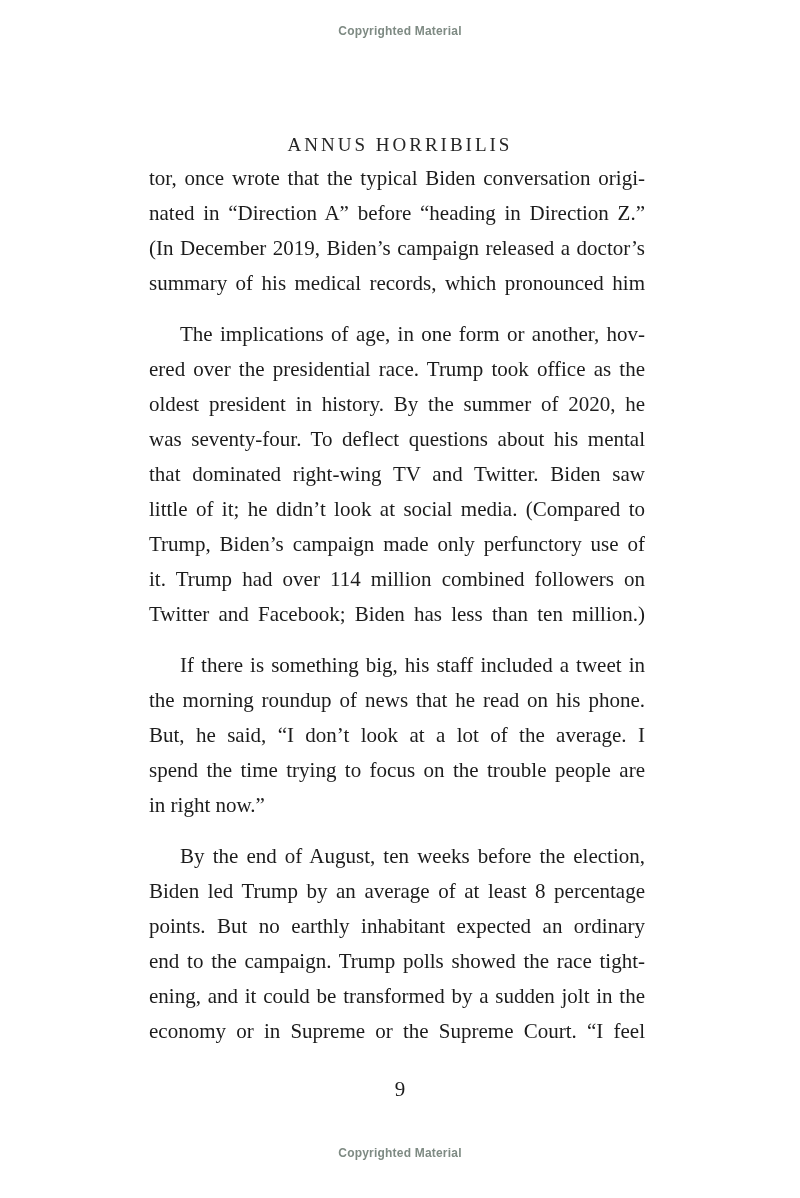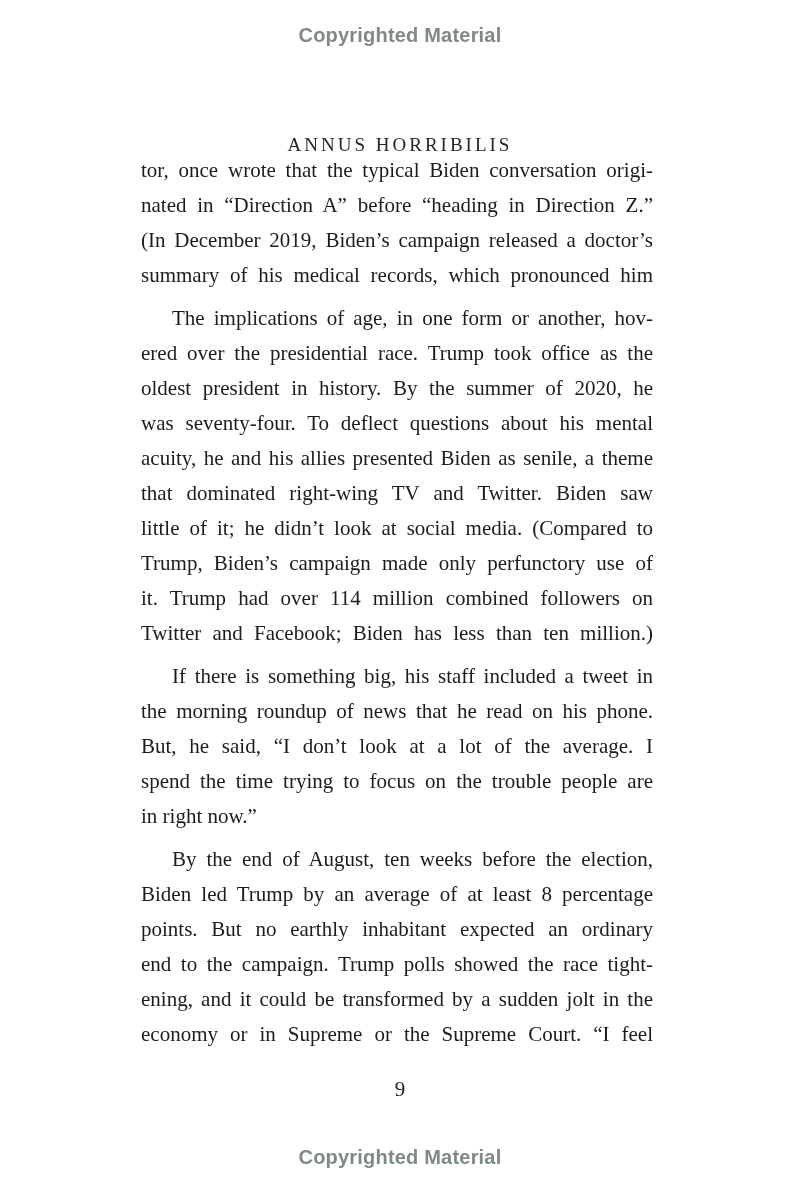--- a/index.html
+++ b/index.html
@@ -16,21 +16,21 @@
     font-family: "Liberation Serif", "DejaVu Serif", serif;
     color: #1c1c1c;
   }
   .copyright-notice {
     position: absolute;
     left: 0;
     width: 100%;
     text-align: center;
     font-family: "Liberation Sans", "DejaVu Sans", sans-serif;
     font-weight: 700;
-    font-size: 20px;
+    font-size: 12px;
     color: #7e8a83;
     letter-spacing: 0.2px;
   }
   .copyright-top { top: 24px; }
   .copyright-bottom { top: 1146px; }
 
   .running-head {
     position: absolute;
     top: 94px;
     left: 0;
@@ -44,21 +44,21 @@
 
   .body-text {
     position: absolute;
     left: 133px;
     top: 145px;
     width: 528px;
     font-size: 21px;
     line-height: 35px;
     color: #1c1c1c;
   }
-  .paragraph { margin: 8px; }
+  .paragraph { margin: 16px; }
   .text-line {
     height: 35px;
     text-align: justify;
     text-align-last: justify;
     white-space: normal;
   }
   .text-line.no-stretch {
     text-align-last: left;
   }
   .text-line.indent {
@@ -89,21 +89,20 @@
         <div class="text-line">tor, once wrote that the typical Biden conversation origi-</div>
         <div class="text-line">nated in “Direction A” before “heading in Direction Z.”</div>
         <div class="text-line">(In December 2019, Biden’s campaign released a doctor’s</div>
         <div class="text-line">summary of his medical records, which pronounced him</div>
       </div>
       <div class="paragraph">
         <div class="text-line indent">The implications of age, in one form or another, hov-</div>
         <div class="text-line">ered over the presidential race. Trump took office as the</div>
         <div class="text-line">oldest president in history. By the summer of 2020, he</div>
         <div class="text-line">was seventy-four. To deflect questions about his mental</div>
-        <div class="text-line">acuity, he and his allies presented Biden as senile, a theme</div>
         <div class="text-line">that dominated right-wing TV and Twitter. Biden saw</div>
         <div class="text-line">little of it; he didn’t look at social media. (Compared to</div>
         <div class="text-line">Trump, Biden’s campaign made only perfunctory use of</div>
         <div class="text-line">it. Trump had over 114 million combined followers on</div>
         <div class="text-line">Twitter and Facebook; Biden has less than ten million.)</div>
       </div>
       <div class="paragraph">
         <div class="text-line indent">If there is something big, his staff included a tweet in</div>
         <div class="text-line">the morning roundup of news that he read on his phone.</div>
         <div class="text-line">But, he said, “I don’t look at a lot of the average. I</div>

